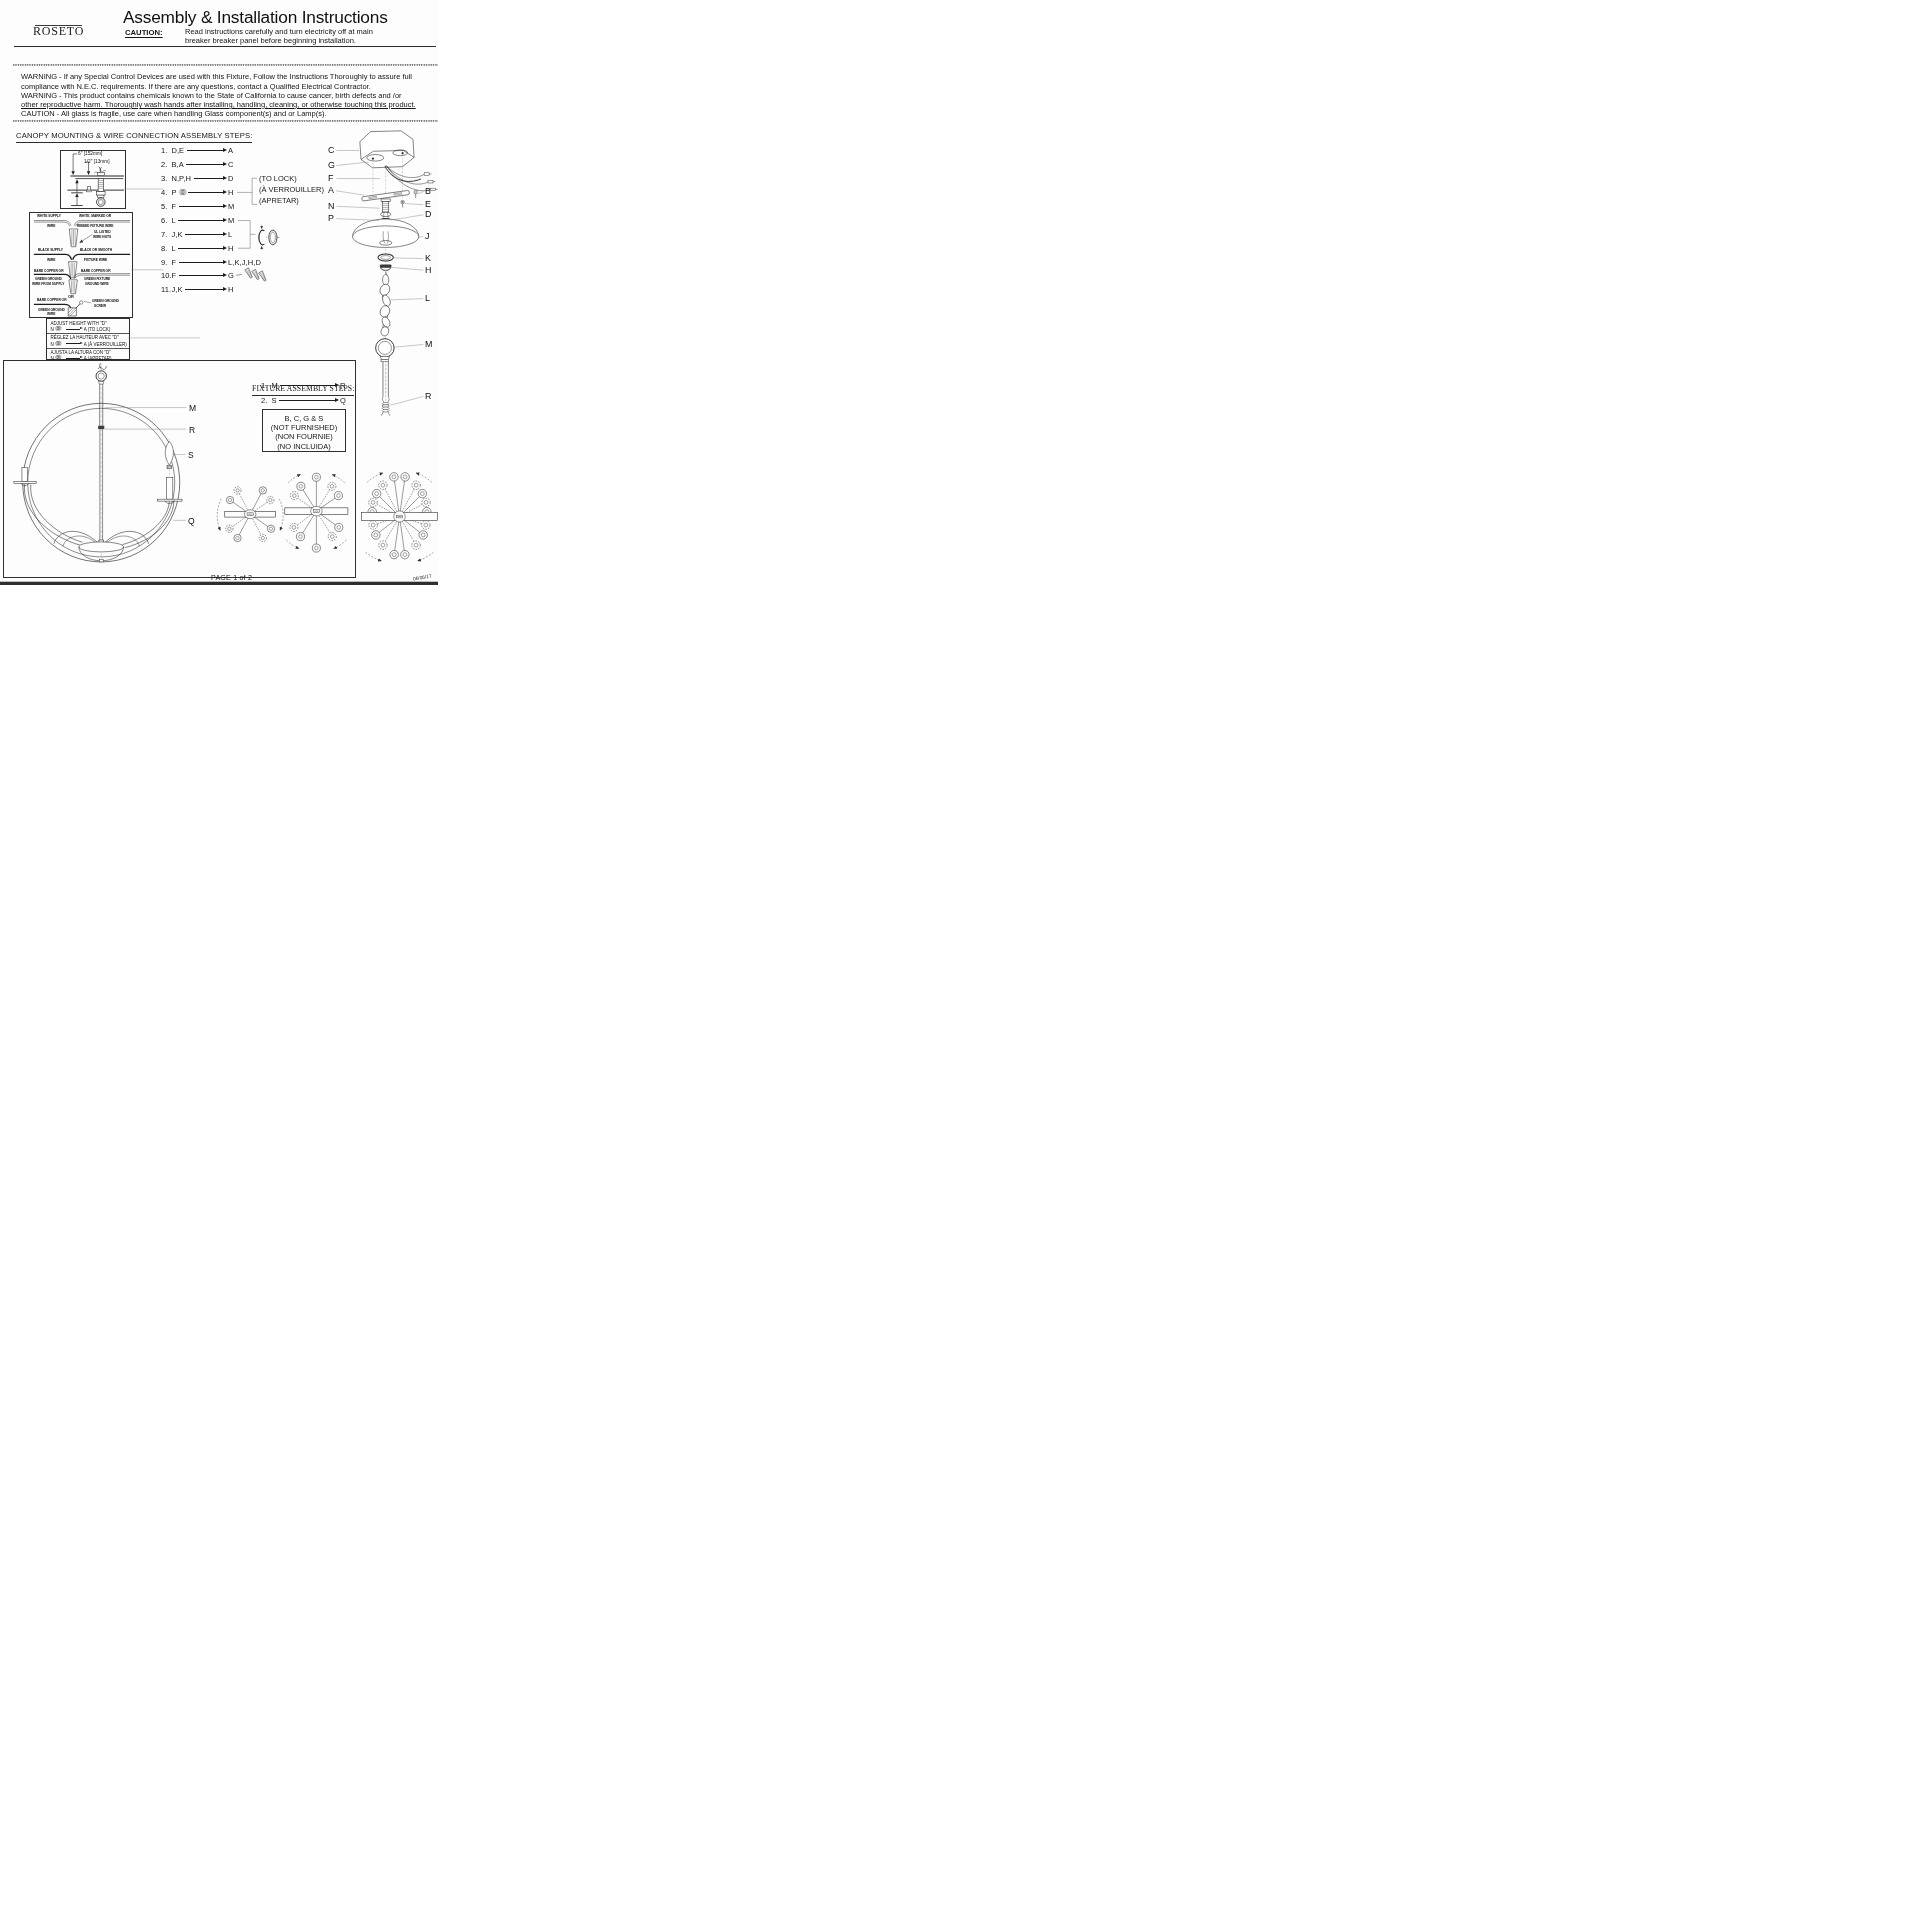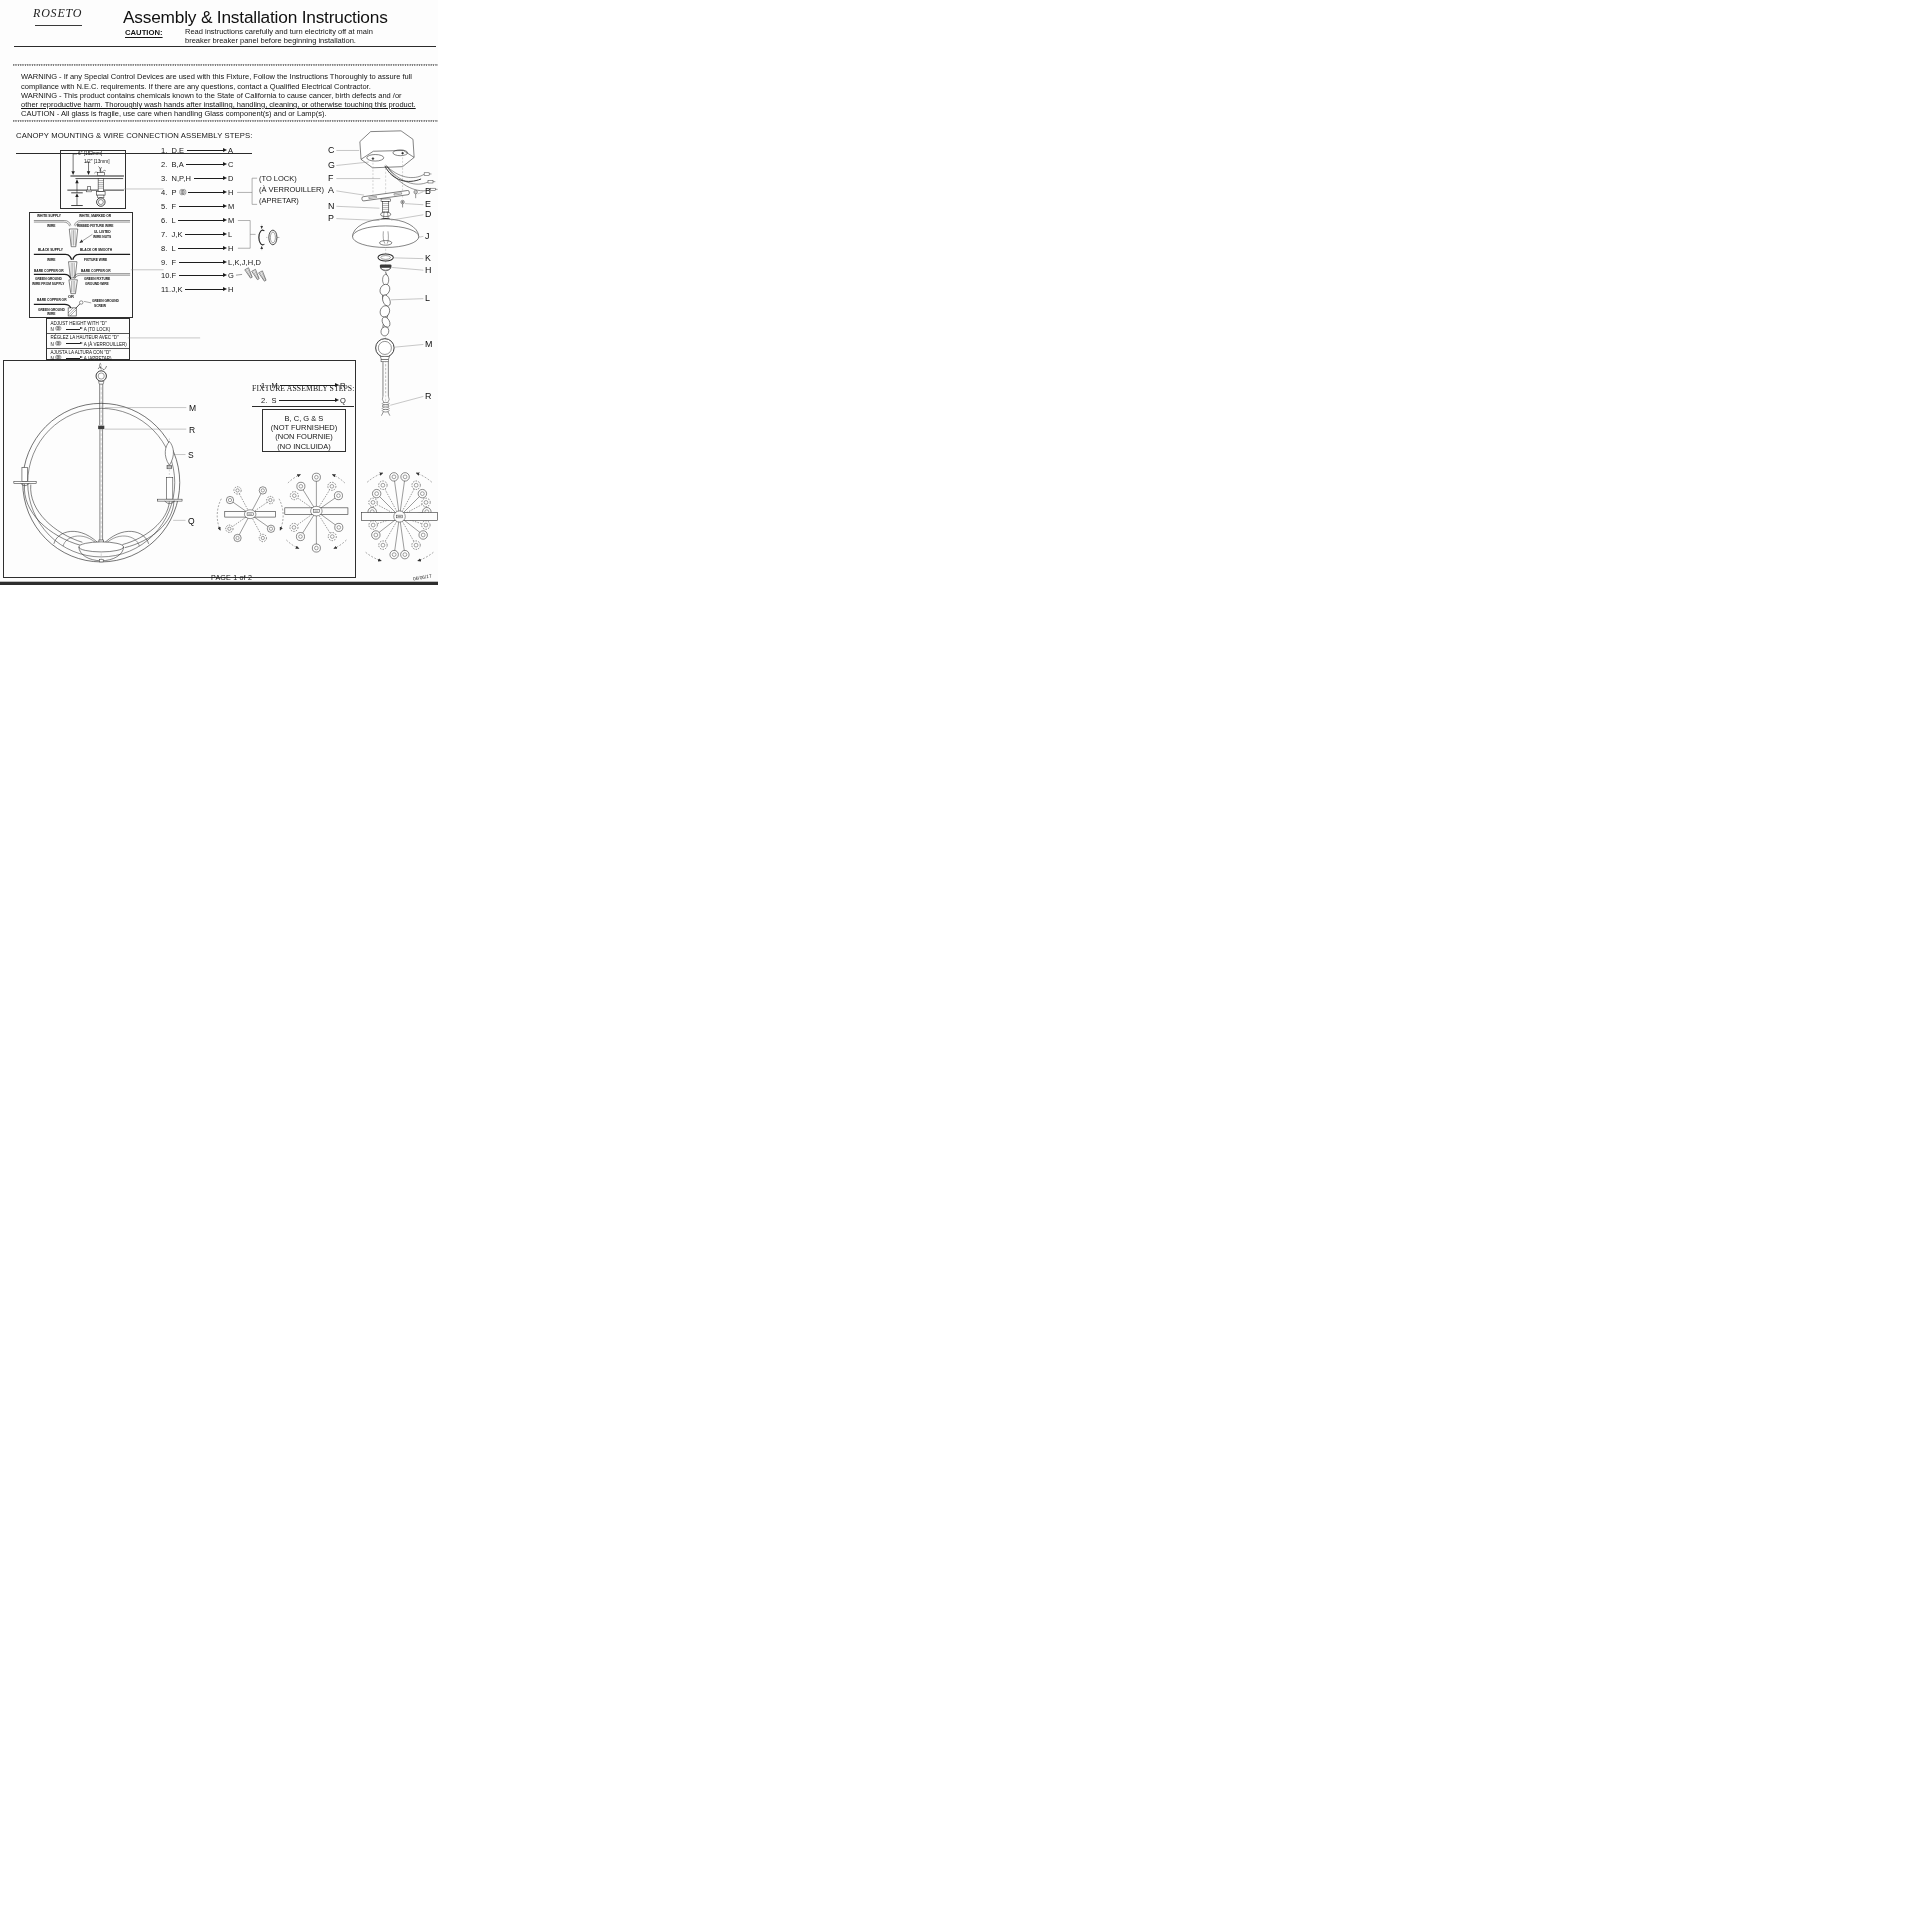--- a/index.html
+++ b/index.html
@@ -7,21 +7,21 @@
         font-family:"Liberation Sans", sans-serif;color:#161616;}
   .abs{position:absolute;}
   .logo{font-family:"Liberation Serif", serif;font-size:12px;letter-spacing:0.8px;color:#222;}
   .logo-underline{height:1px;background:#3a3a3a;}
   .title{font-size:17.3px;letter-spacing:-0.2px;white-space:nowrap;color:#101010;}
   .caution-label{font-size:7.7px;font-weight:bold;text-decoration:underline;text-underline-offset:1.5px;}
   .caution-text{font-size:7.5px;line-height:8.9px;white-space:nowrap;}
   .hrule{height:0.8px;background:#2b2b2b;}
   .stars{font-size:5px;letter-spacing:0.4px;white-space:nowrap;overflow:hidden;width:426px;color:#111;}
   .warn{font-size:7.5px;white-space:nowrap;color:#141414;}
-  .sec-head{font-size:7.7px;letter-spacing:0.1px;white-space:nowrap;border-bottom:0.8px solid #2b2b2b;padding-bottom:13px;}
+  .sec-head{font-size:7.7px;letter-spacing:0.1px;white-space:nowrap;border-bottom:0.8px solid #2b2b2b;padding-bottom:2px;}
   .box{border:0.6px solid #2f2f2f;background:transparent;}
   .dim{font-size:4.8px;white-space:nowrap;}
   .wlab{font-size:3.3px;font-weight:600;letter-spacing:-0.04px;white-space:nowrap;color:#0e0e0e;}
   .orlab{font-size:4px;font-weight:700;}
   .adj-row{font-size:4.5px;white-space:nowrap;color:#0e0e0e;}
   .adj-title{display:block;margin-bottom:0.4px;}
   .adj-arrow{display:inline-block;width:14px;height:0.8px;background:#1d1d1d;position:relative;vertical-align:middle;margin:0 2.7px 0.8px 2.7px;}
   .adj-arrow::after{content:"";position:absolute;right:-2.7px;top:-1.5px;border-left:3.1px solid #1d1d1d;border-top:1.9px solid transparent;border-bottom:1.9px solid transparent;}
   .adj-div{height:0.8px;background:#555;}
   .step{position:absolute;display:flex;align-items:center;font-size:7.5px;letter-spacing:0.1px;}
@@ -41,21 +41,21 @@
   .footer-page{font-size:7.1px;letter-spacing:0.2px;}
   .footer-date{font-size:4.8px;transform:rotate(-9deg);color:#222;}
   .bottombar{background:#2e2e2e;}
   svg{overflow:visible;}
 </style>
 </head>
 <body>
 
 <div class="page">
 
-  <div class="abs logo" style="left:33px;top:6px;font-style:italic;">ROSETO</div>
+  <div class="abs logo" style="left:33px;top:24px;">ROSETO</div>
   <div class="abs logo-underline" style="left:35px;top:25.4px;width:47px;"></div>
 
   <div class="abs title" style="left:123px;top:7px;">Assembly &amp; Installation Instructions</div>
 
   <span class="abs caution-label" style="left:125px;top:28px;">CAUTION:</span>
   <div class="abs caution-text" style="left:185px;top:28px;">Read instructions carefully and turn electricity off at main</div>
   <div class="abs caution-text" style="left:185px;top:37px;">breaker breaker panel before beginning installation.</div>
 
   <div class="abs hrule" style="left:13.5px;top:46px;width:422px;"></div>
 

